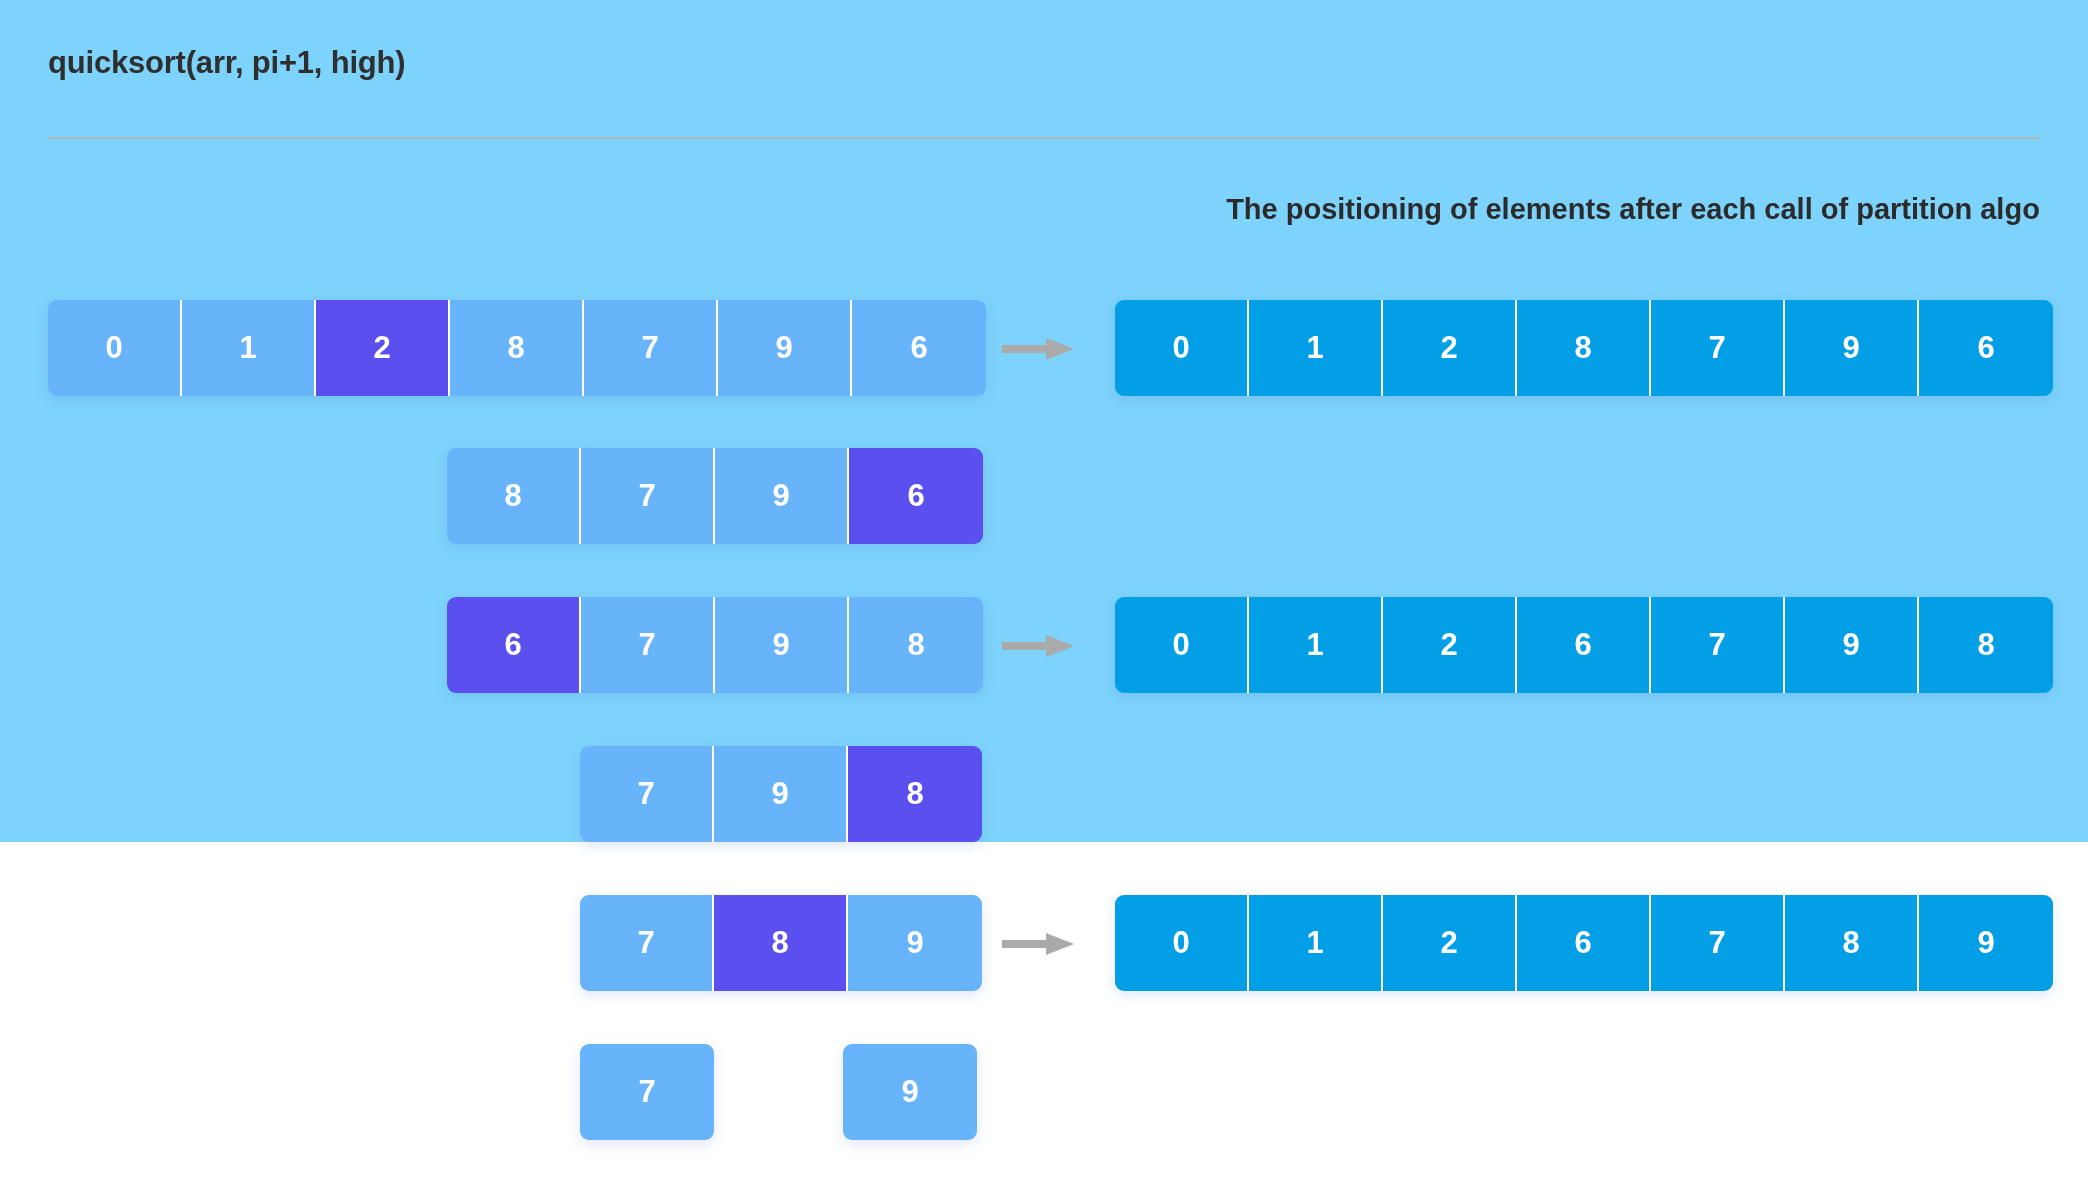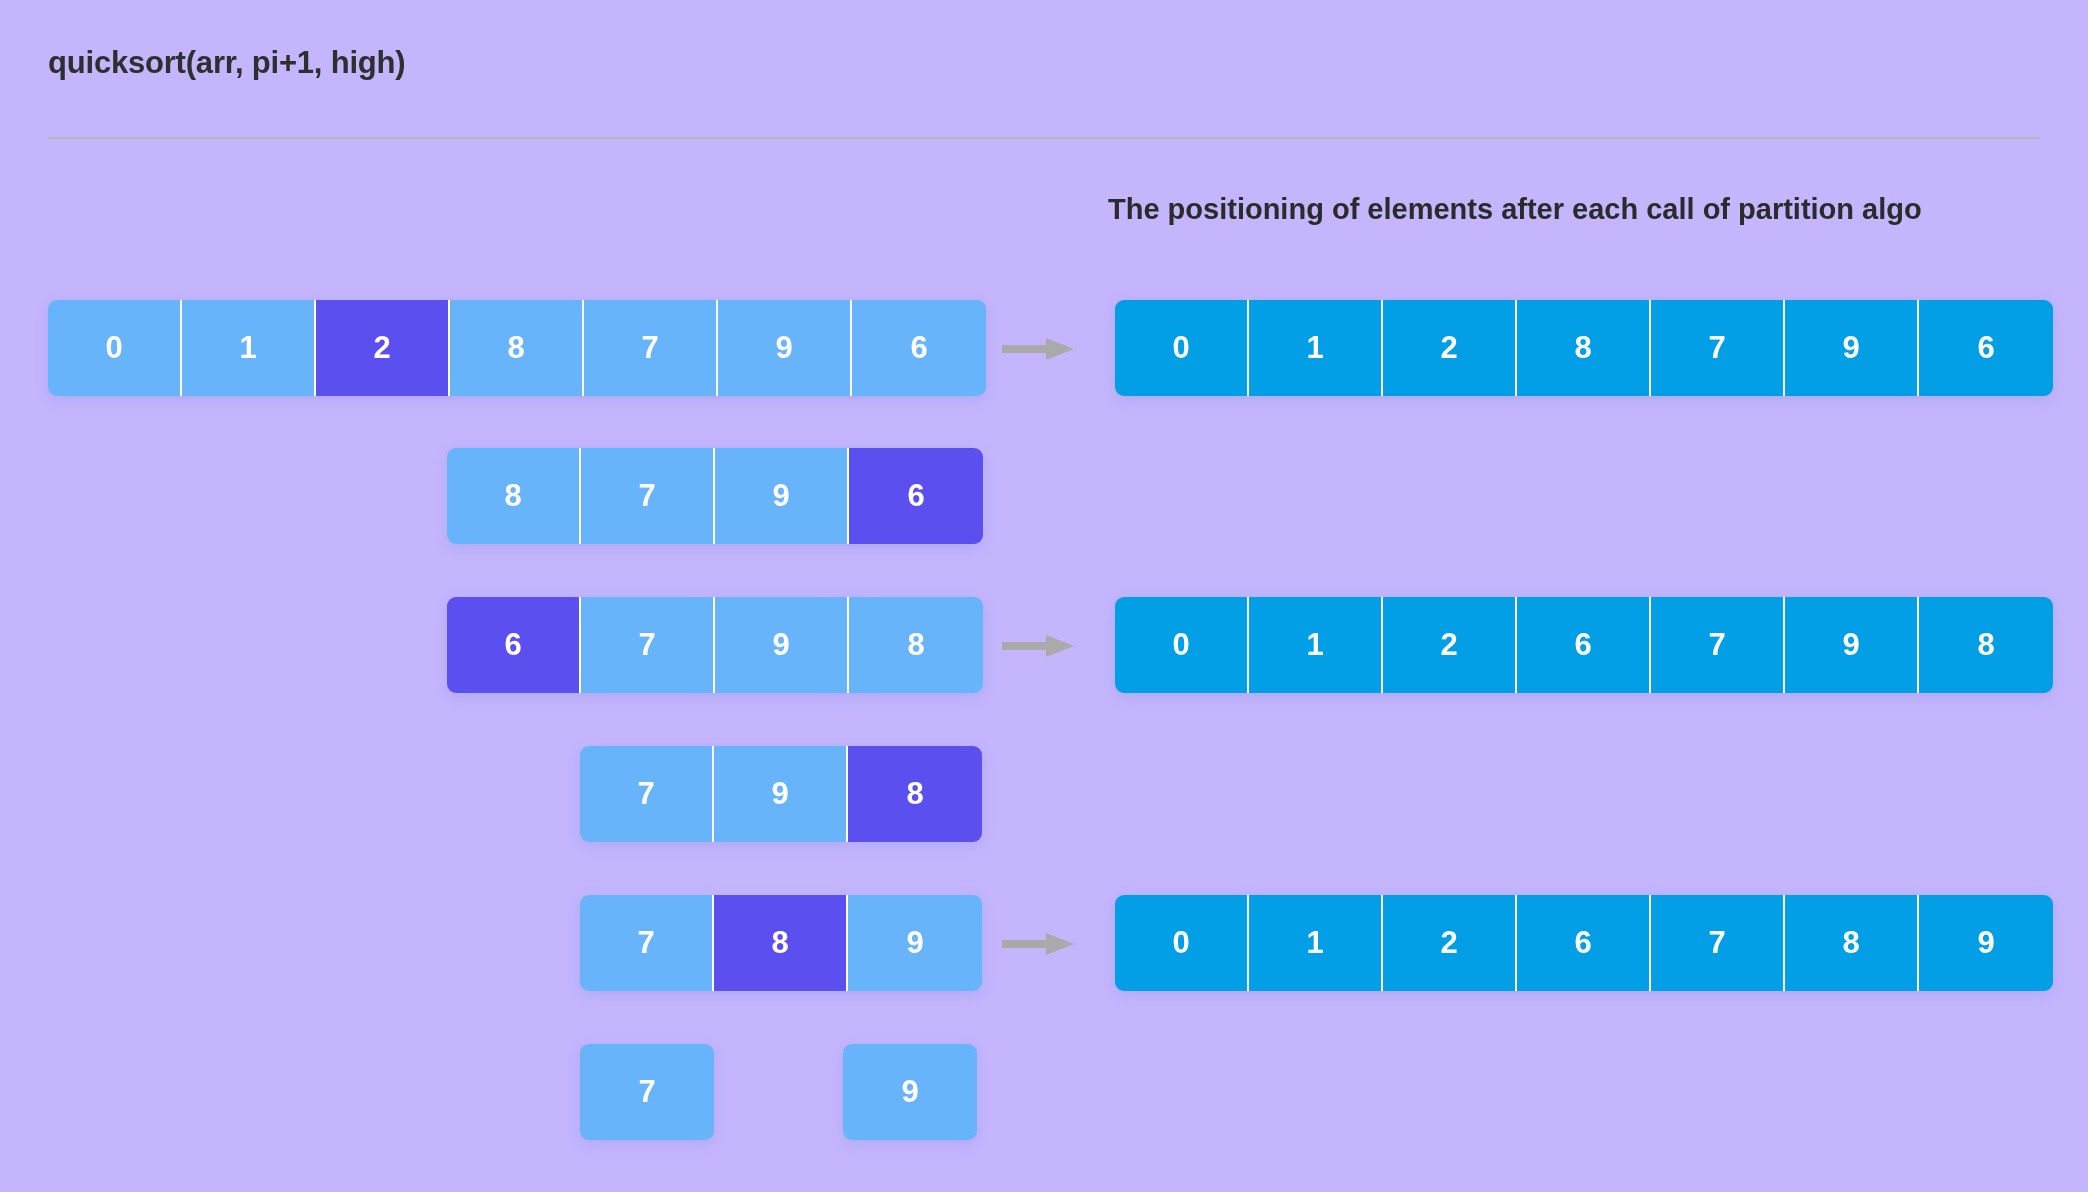--- a/index.html
+++ b/index.html
@@ -6,22 +6,22 @@
   html, body {
     width: 2088px;
     height: 1192px;
     background: #ffffff;
     font-family: "Liberation Sans", sans-serif;
     overflow: hidden;
   }
   .page {
     position: relative;
     width: 2088px;
-    height: 1192px;
-    background: #c4b5fd;
+    height: 842px;
+    background: #7dd3fc;
   }
 
   
   .slide-title {
     position: absolute;
     left: 48px;
     top: 45px;
     font-size: 31px;
     font-weight: bold;
     color: #2f2f2f;
@@ -33,24 +33,24 @@
     left: 48px;
     top: 137px;
     width: 1992px;
     height: 2px;
     background: #b6b6b6;
   }
 
   
   .right-heading {
     position: absolute;
-    left: 1108px;
+    left: 1198px;
     top: 192px;
     width: 870px;
-    text-align: left;
+    text-align: center;
     font-size: 29px;
     font-weight: bold;
     line-height: 1.24;
     color: #2b2b2b;
   }
 
   
   .array {
     position: absolute;
     display: flex;

